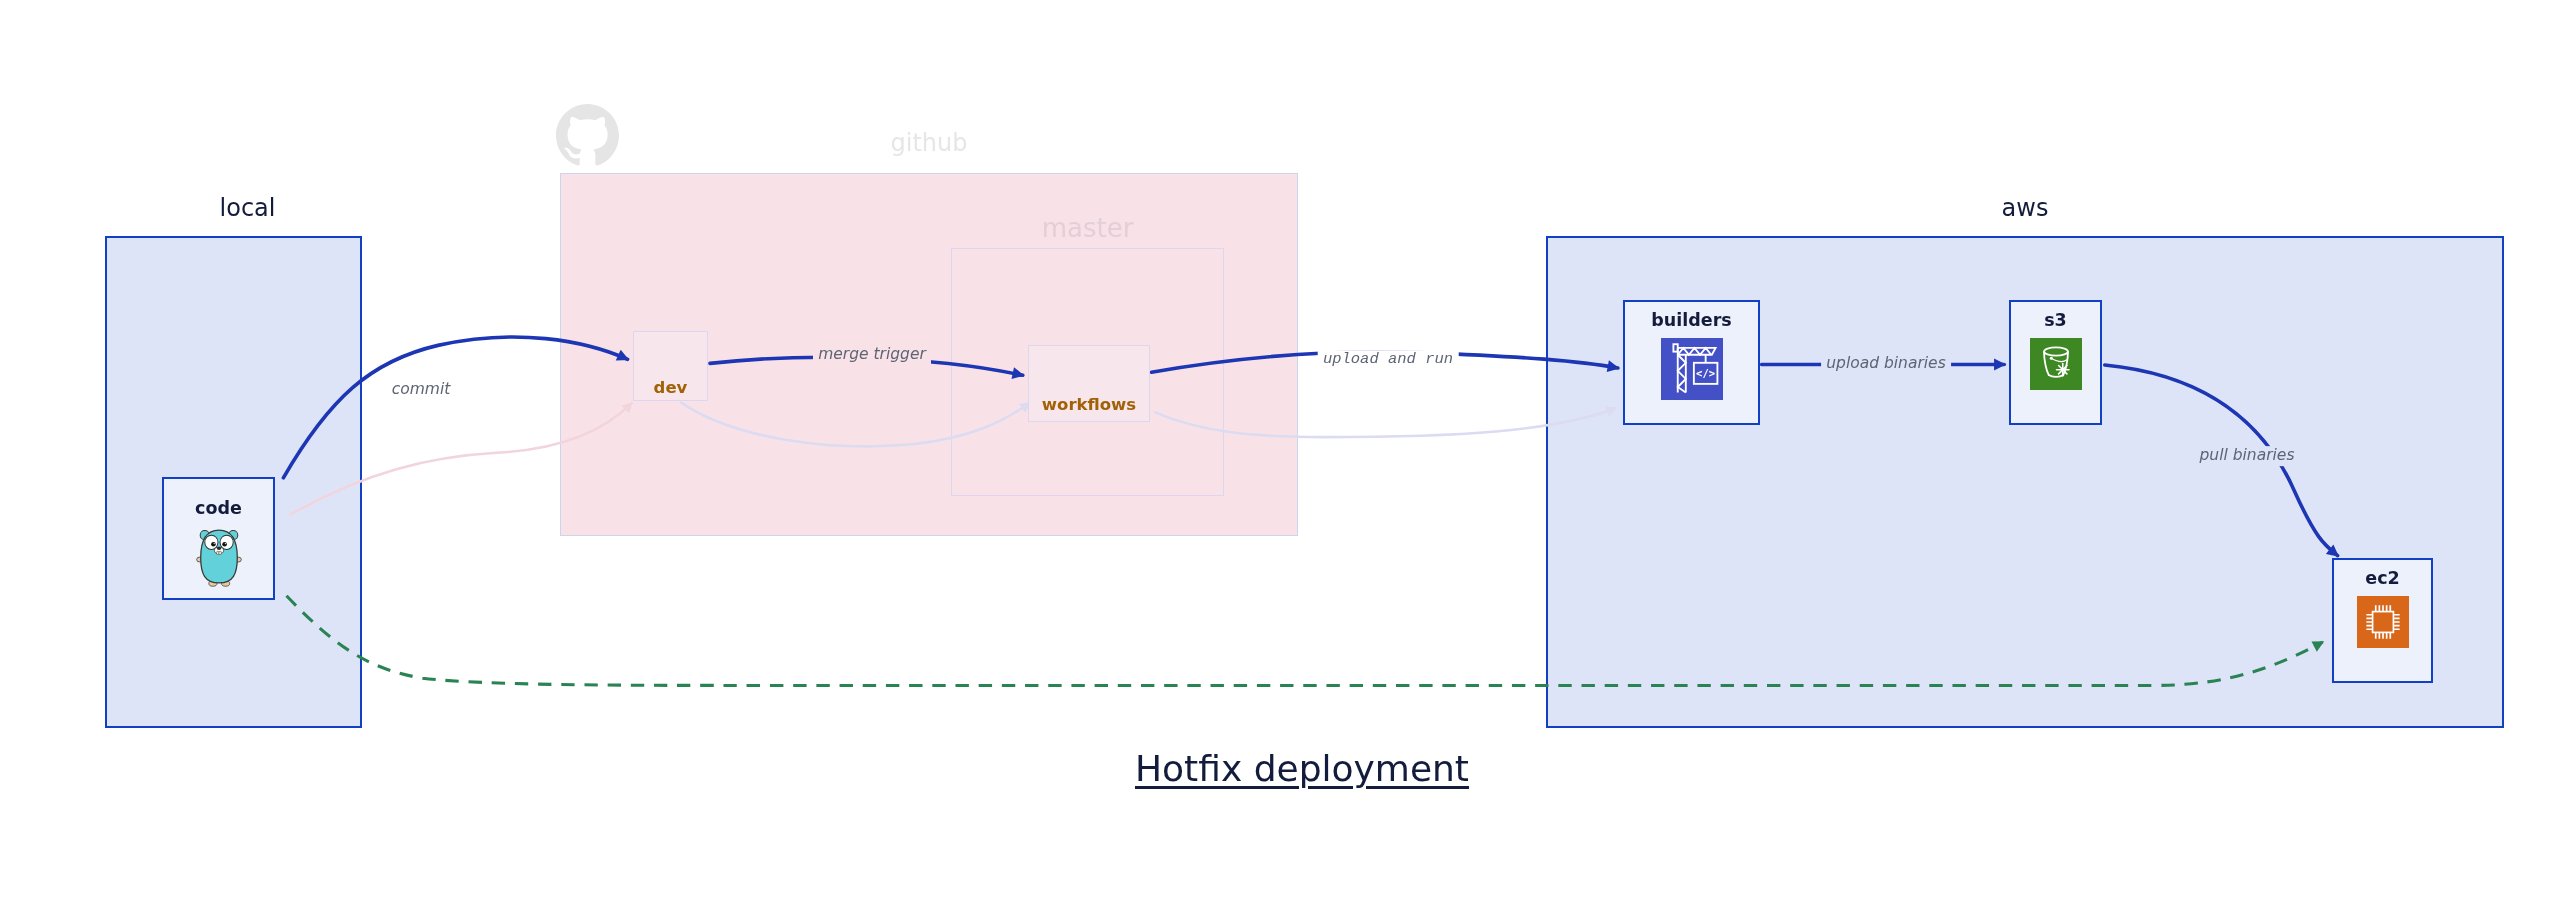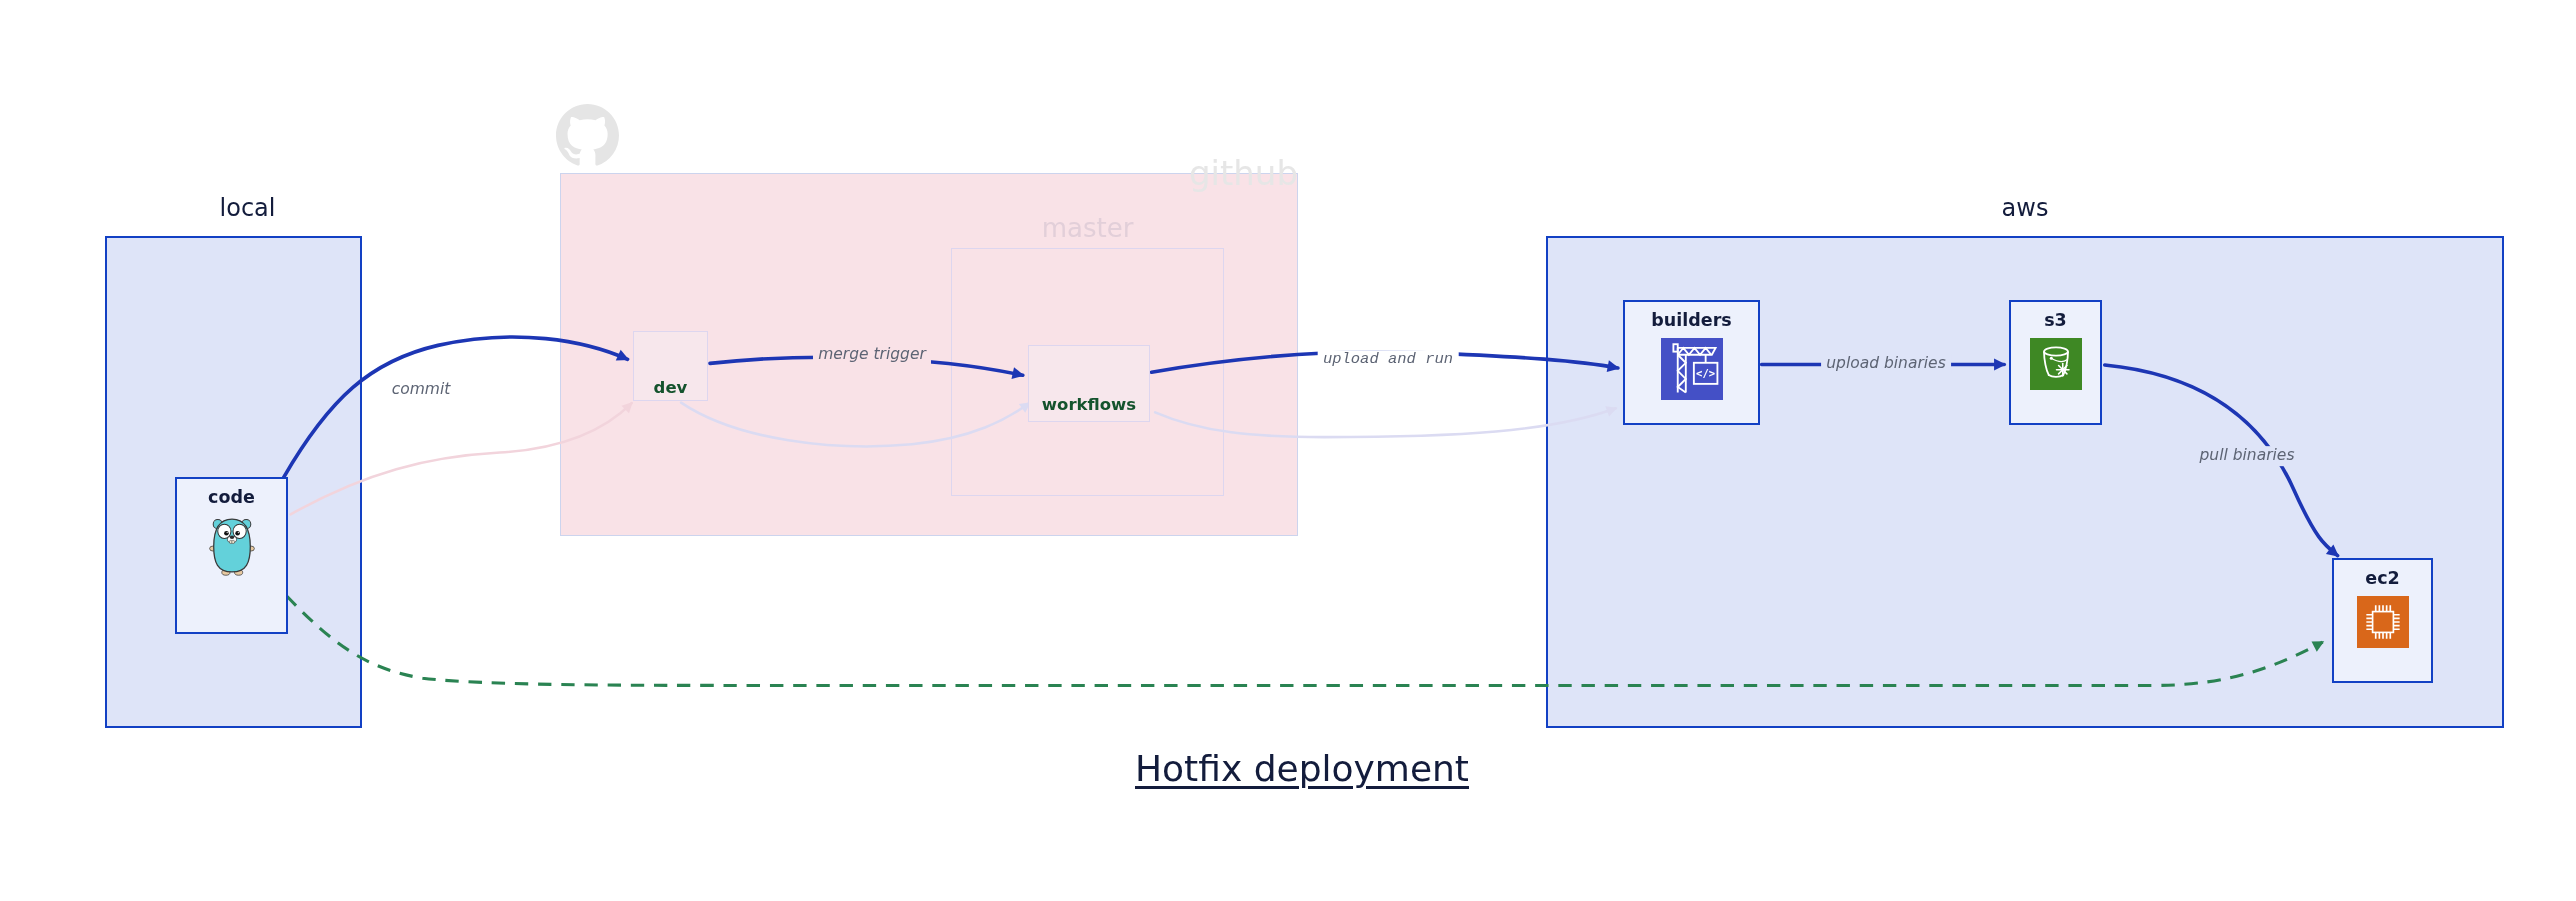--- a/index.html
+++ b/index.html
@@ -12,31 +12,31 @@
   
   .group-box{position:absolute;}
   .box-local{left:105px;top:236px;width:257px;height:492px;background:#dee4f8;border:2.6px solid #1240c4;}
   .box-github{left:560px;top:173px;width:738px;height:363px;background:#f9e2e7;border:1.5px solid #ccd4ee;}
   .box-master{left:951px;top:248px;width:273px;height:248px;background:transparent;border:1.5px solid #ddd6ef;}
   .box-aws{left:1546px;top:236px;width:958px;height:492px;background:#dee4f8;border:2.6px solid #1240c4;}
 
   .group-label{position:absolute;text-align:center;line-height:1.15;color:#131c3c;font-size:24px;}
   .label-local{left:119px;width:257px;top:195px;}
   .label-aws{left:1546px;width:958px;top:195px;}
-  .label-github{left:560px;width:738px;top:130px;text-align:right;font-size:34px;color:#e6e6e6;margin-top:24px;}
+  .label-github{left:560px;width:738px;top:130px;text-align:center;font-size:24px;color:#e6e6e6;}
   .label-master{left:951px;width:273px;top:214px;font-size:26px;color:#e2cfd9;}
 
   
   .node{position:absolute;display:flex;flex-direction:column;align-items:center;}
   .node-solid{background:#edf1fc;border:2.6px solid #1240c4;padding-top:10.3px;gap:8.2px;}
   .node-faded{background:#f7e7ec;border:1.5px solid #ddd6ef;justify-content:center;}
   .node-label{font-weight:bold;font-size:17.5px;color:#131c3c;line-height:1;}
-  .node-faded .node-label{color:#14532d;font-size:16.5px;margin-top:44px;}
-
-  .node-code{left:175px;top:477px;width:113px;height:157px;}
+  .node-faded .node-label{color:#a16207;font-size:16.5px;margin-top:44px;}
+
+  .node-code{left:162px;top:477px;width:113px;height:123px;justify-content:center;}
   .node-dev{left:633px;top:331px;width:75px;height:70px;}
   .node-workflows{left:1028px;top:345px;width:122px;height:77px;}
   .node-builders{left:1623px;top:300px;width:137px;height:125px;}
   .node-s3{left:2009px;top:300px;width:93px;height:125px;}
   .node-ec2{left:2332px;top:558px;width:101px;height:125px;}
 
   
   .edge-label{
     position:absolute;transform:translate(-50%,-50%);
     font-style:italic;font-size:15.5px;color:#5d6474;line-height:1;

